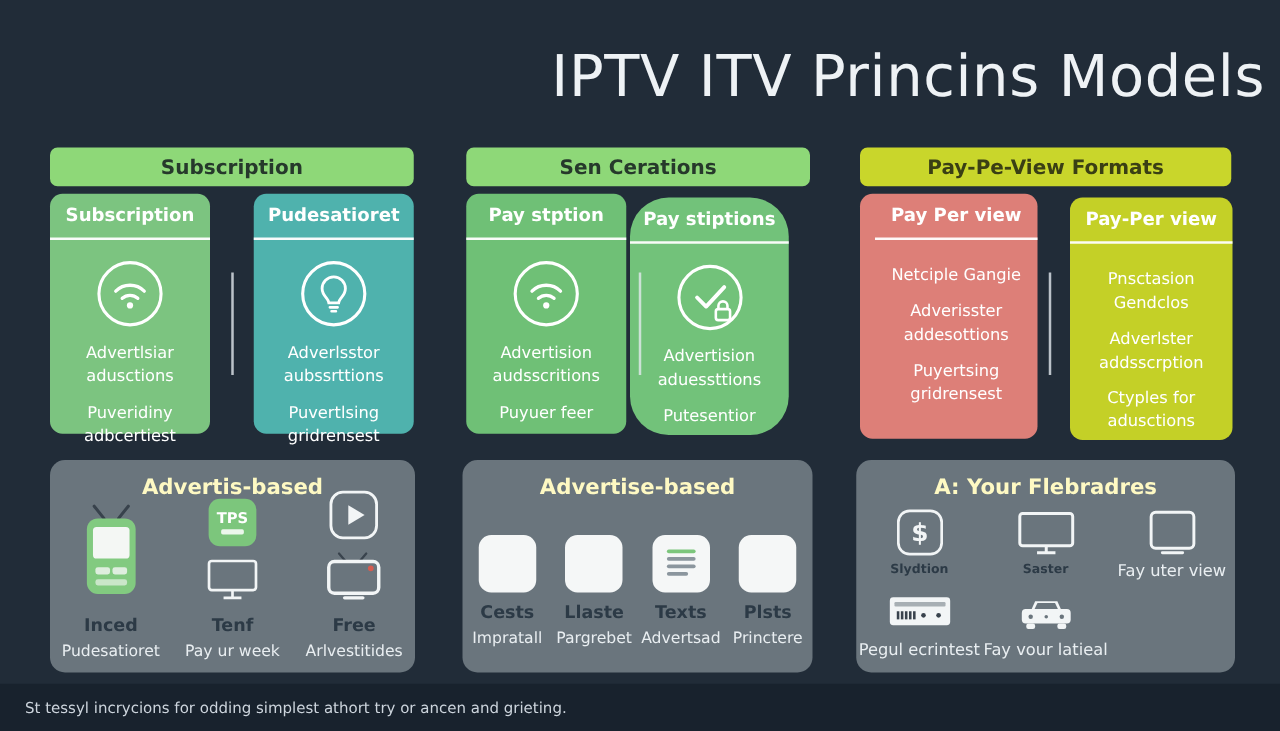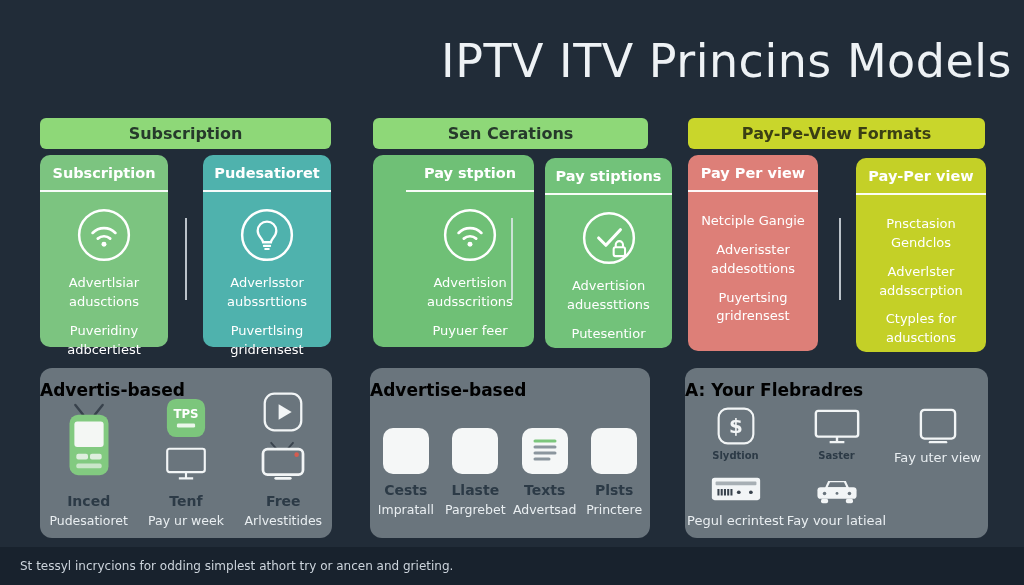--- a/index.html
+++ b/index.html
@@ -15,30 +15,30 @@
   .hdr1{left:40px;width:291px}.hdr2{left:373px;width:275px}.hdr3{left:688px;width:297px}
   
   .card{position:absolute;top:155px;width:128px;height:192px;border-radius:10px;color:#fff;text-align:center;}
   .card-title{font-size:14.5px;font-weight:600;padding-top:10px;}
   .card-rule{border:none;border-top:2px solid rgba(255,255,255,.95);margin:9px 0 0;}
   .card-icon{margin:14px auto 2px;width:58px;height:58px;}
   .card-text{font-size:13px;line-height:1.45;margin:10px 6px;}
   .no-icon .card-text.first{margin-top:20px;}
   .c1{left:40px;background:#7cc480;}
   .c2{left:203px;background:#4fb2ad;}
-  .c3{left:373px;background:#6fc076;padding-left:33px;}
-  .c4{left:545px;top:158px;width:127px;height:190px;background:#72c27a;}
-  .c5{left:688px;width:130px;height:196px;background:#dd7f78;}
+  .c3{left:373px;background:#6fc076;}
+  .c4{left:504px;top:158px;width:127px;height:190px;background:#72c27a;border-radius:31px;}
+  .c5{left:688px;width:130px;height:196px;background:#dd7f78;padding-left:12px;}
   .c6{left:856px;top:158px;width:130px;height:194px;background:#c4d027;}
   .vdiv{position:absolute;top:218px;width:2px;height:82px;background:rgba(226,232,238,.8);}
   .vd1{left:185px}.vd2{left:511px}.vd3{left:839px}
   
   .panel{position:absolute;top:368px;height:170px;background:#6a757d;border-radius:12px;}
   .p1{left:40px;width:292px}.p2{left:370px;width:280px}.p3{left:685px;width:303px}
-  .panel-title{font-size:17px;font-weight:700;color:#000000;margin:12px 0 0;}
+  .panel-title{text-align:center;font-size:17px;font-weight:700;color:#fef9c3;margin:12px 0 0;}
   .lbl-top{font-weight:700;color:#2c3a46;font-size:14px;margin-top:8px;}
   .lbl-bottom{color:#e9eef1;font-size:12.5px;margin-top:4px;}
   .p1-body{display:flex;justify-content:space-around;align-items:stretch;margin-top:4px;height:124px;}
   .p1-col{display:flex;flex-direction:column;align-items:center;justify-content:flex-end;width:33%;}
   .stack{display:flex;flex-direction:column;align-items:center;gap:5px;}
   .p2-body{display:flex;justify-content:space-evenly;margin-top:28px;}
   .p2-col{display:flex;flex-direction:column;align-items:center;width:24%;}
   .sq{width:46px;height:46px;background:#f5f7f7;border-radius:10px;display:flex;align-items:center;justify-content:center;}
   .p3-grid{display:grid;grid-template-columns:repeat(3,1fr);margin-top:2px;}
   .p3-cell{display:flex;flex-direction:column;align-items:center;}

